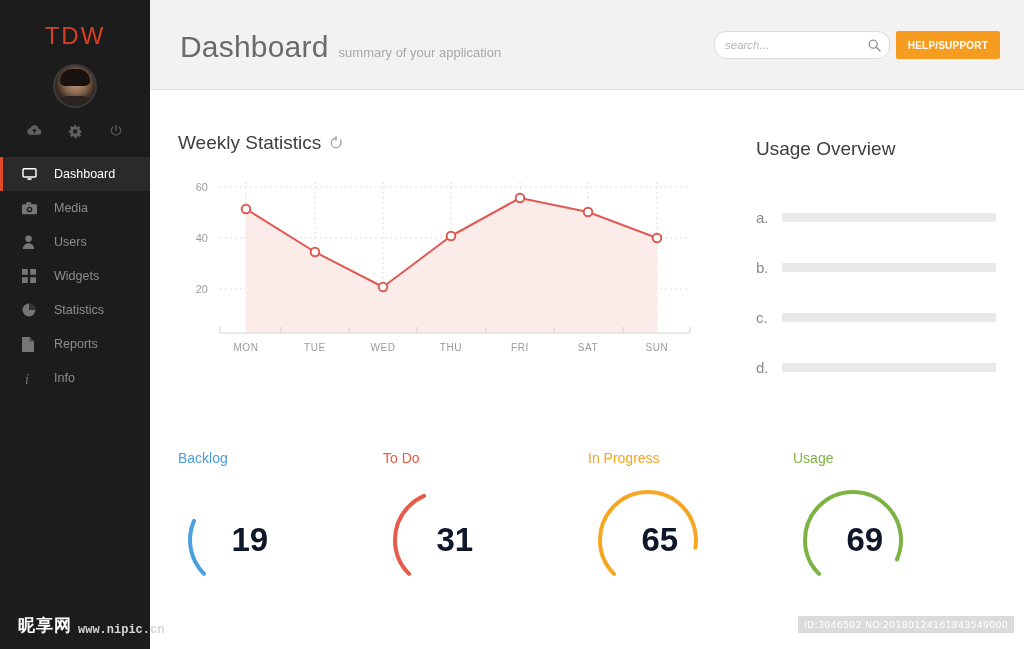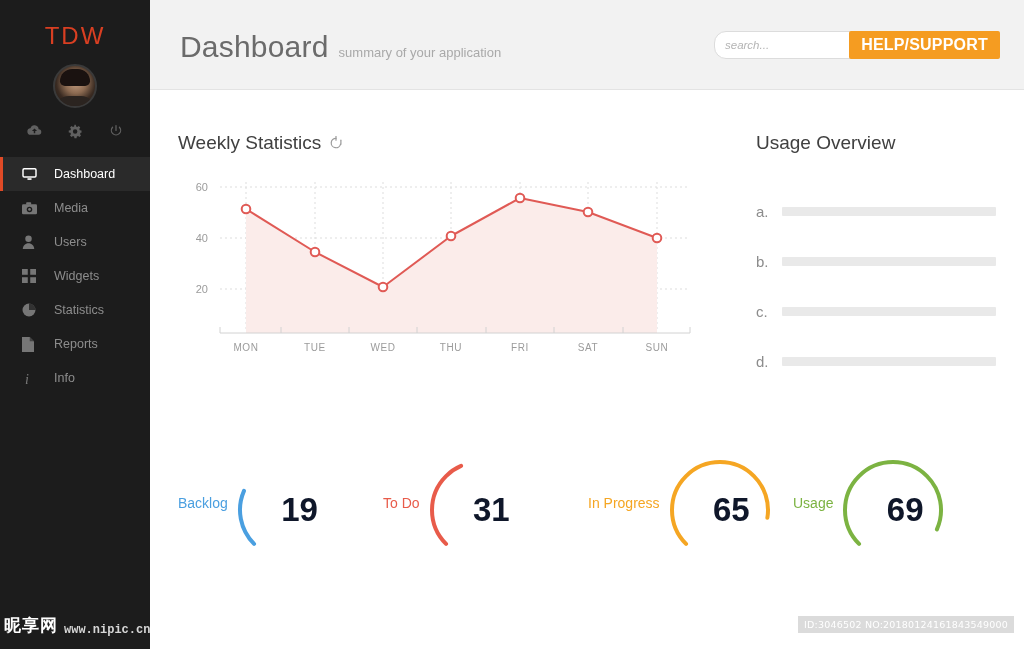--- a/index.html
+++ b/index.html
@@ -94,64 +94,64 @@
   }
   .search-input::placeholder { color: #b4b4b4; font-style: italic; }
   .search-icon { margin-left: auto; margin-right: 8px; display: flex; cursor: pointer; }
 
   .help-btn {
     position: absolute; right: 24px; top: 31px;
     height: 28px; padding: 0 12px;
     background: #f59c21; color: #fff;
     border: 0; border-radius: 2px;
     font-family: "Liberation Sans", sans-serif;
-    font-size: 16px; font-weight: 700; letter-spacing: .2px;
+    font-size: 10px; font-weight: 700; letter-spacing: .2px;
     cursor: pointer;
   }
 
   
   .main { position: absolute; left: 150px; top: 90px; width: 874px; height: 559px; background: #fff; }
 
   .section-title {
     font-size: 19px; font-weight: 300; color: #404040;
   }
   .panel-weekly { position: absolute; left: 28px; top: 42px; width: 530px; }
   .weekly-head { display: flex; align-items: center; gap: 8px; }
   .refresh-icon { cursor: pointer; display: flex; }
 
   .chart-wrap { position: absolute; left: 28px; top: 86px; width: 520px; height: 190px; }
   .chart-svg { display: block; }
 
-  .panel-usage { position: absolute; left: 606px; top: 42px; width: 240px; }
+  .panel-usage { position: absolute; left: 606px; top: 48px; width: 240px; }
   .usage-rows { margin-top: 32px; }
   .usage-row { display: flex; align-items: center; height: 50px; }
   .usage-label { width: 26px; font-size: 15px; color: #8c8c8c; font-weight: 300; }
   .track {
     flex: 1; height: 9px; background: #e9e9e9; border-radius: 1px; overflow: hidden;
   }
   .fill { height: 100%; border-radius: 1px; }
 
   
   .gauges {
     position: absolute; left: 28px; top: 360px;
     width: 820px; display: flex;
   }
-  .gauge-cell { flex: 1; display: flex; align-items: center; }
+  .gauge-cell { flex: 1; display: flex; flex-direction: column; align-items: flex-start; }
   .gauge-title { font-size: 14px; font-weight: 300; margin-bottom: 14px; }
   .gauge-body { position: relative; width: 120px; height: 120px; }
   .gauge-body svg { display: block; }
   .gauge-value {
     position: absolute; left: 50%; top: 50%;
     transform: translate(-18%, -50%);
     font-size: 33px; font-weight: 700; color: #0f172a;
   }
 
   
   .wm-left {
-    position: absolute; left: 4px; bottom: 12px;
+    position: absolute; left: 18px; bottom: 12px;
     display: flex; align-items: flex-end; gap: 6px;
     z-index: 5;
   }
   .wm-cn {
     color: #fff; font-weight: 700; font-size: 17px;
     letter-spacing: 1px;
     font-family: "DejaVu Sans", sans-serif;
   }
   .wm-url {
     color: #d6d6d6; font-size: 12px; font-weight: 700;

